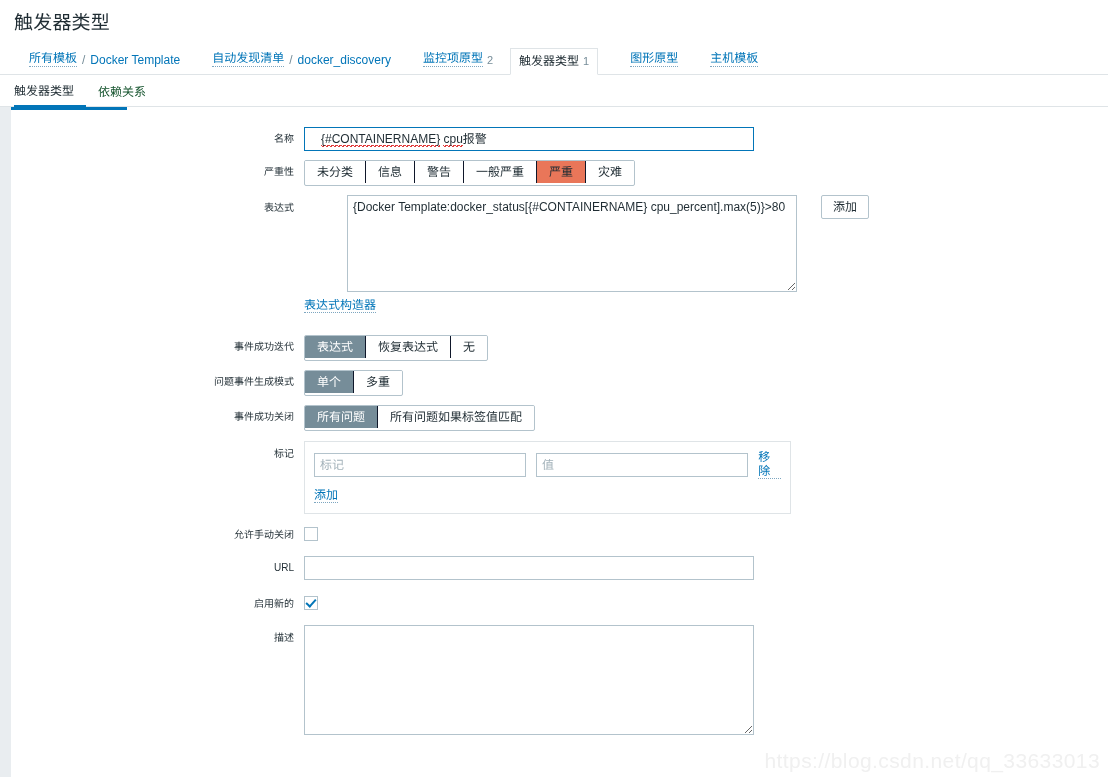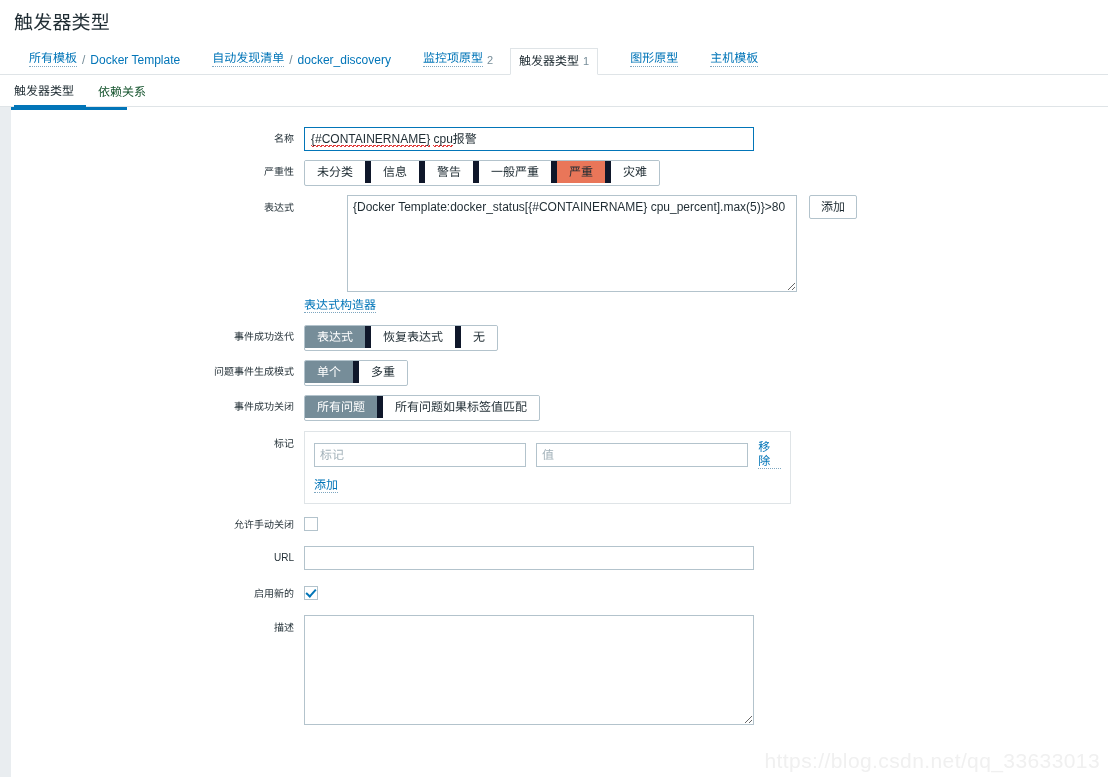--- a/index.html
+++ b/index.html
@@ -165,21 +165,21 @@
     outline: none;
   }
   input.txt::placeholder { color: #a3b2ba; }
   .url-input { width: 450px; }
   .name-visual {
     width: 450px;
     height: 24px;
     box-sizing: border-box;
     border: 1px solid #0275b8;
     background: #fff;
-    padding: 3px 6px;
+    padding: 3px 16px;
     font-size: 12px;
     line-height: 16px;
     color: #1f2c33;
     white-space: nowrap;
     overflow: hidden;
   }
   .sq {
     background-image: repeating-linear-gradient(
       135deg,
       #e03a3a 0px, #e03a3a 1px,
@@ -198,21 +198,21 @@
     overflow: hidden;
     height: 24px;
     background: #fff;
   }
   .seg-btn {
     font-family: "Liberation Sans", sans-serif;
     font-size: 12px;
     color: #1f2c33;
     background: #ffffff;
     border: none;
-    border-left: 6px solid #0f172a;
+    border-left: 1px solid #0f172a;
     padding: 0 12px;
     height: 22px;
     line-height: 22px;
     cursor: pointer;
     white-space: nowrap;
   }
   .seg-btn:first-child { border-left: none; }
   .seg-btn.sel-gray {
     background: #768d99;
     color: #ffffff;
@@ -231,21 +231,21 @@
     font-size: 12px;
     color: #1f2c33;
     padding: 4px 5px;
     line-height: 15px;
     resize: vertical;
     outline: none;
   }
   .expr-ta { width: 450px; height: 97px; }
   .desc-ta { width: 450px; height: 110px; }
 
-  .inline-row { display: flex; align-items: flex-start; gap: 12px; padding-left: 43px; }
+  .inline-row { display: flex; align-items: flex-start; gap: 24px; padding-left: 43px; }
 
   .btn {
     font-family: "Liberation Sans", sans-serif;
     font-size: 12px;
     height: 24px;
     padding: 0 11px;
     border: 1px solid #b3c3cc;
     background: #fff;
     color: #1f2c33;
     border-radius: 2px;
@@ -399,21 +399,21 @@
       <div class="inline-row">
         <textarea class="ta expr-ta" style="">{Docker Template:docker_status[{#CONTAINERNAME} cpu_percent].max(5)}&gt;80</textarea>
         <button class="btn">添加</button>
       </div>
       <div class="link-row">
         <a class="link">表达式构造器</a>
       </div>
     </div>
   </div>
 
-  <div class="form-row" style="margin-top:12px;">
+  <div class="form-row" style="margin-top:22px;">
     <div class="form-label">事件成功迭代</div>
     <div class="form-field">
       <div class="seg">
         <button class="seg-btn sel-gray">表达式</button>
         <button class="seg-btn">恢复表达式</button>
         <button class="seg-btn">无</button>
       </div>
     </div>
   </div>
 

